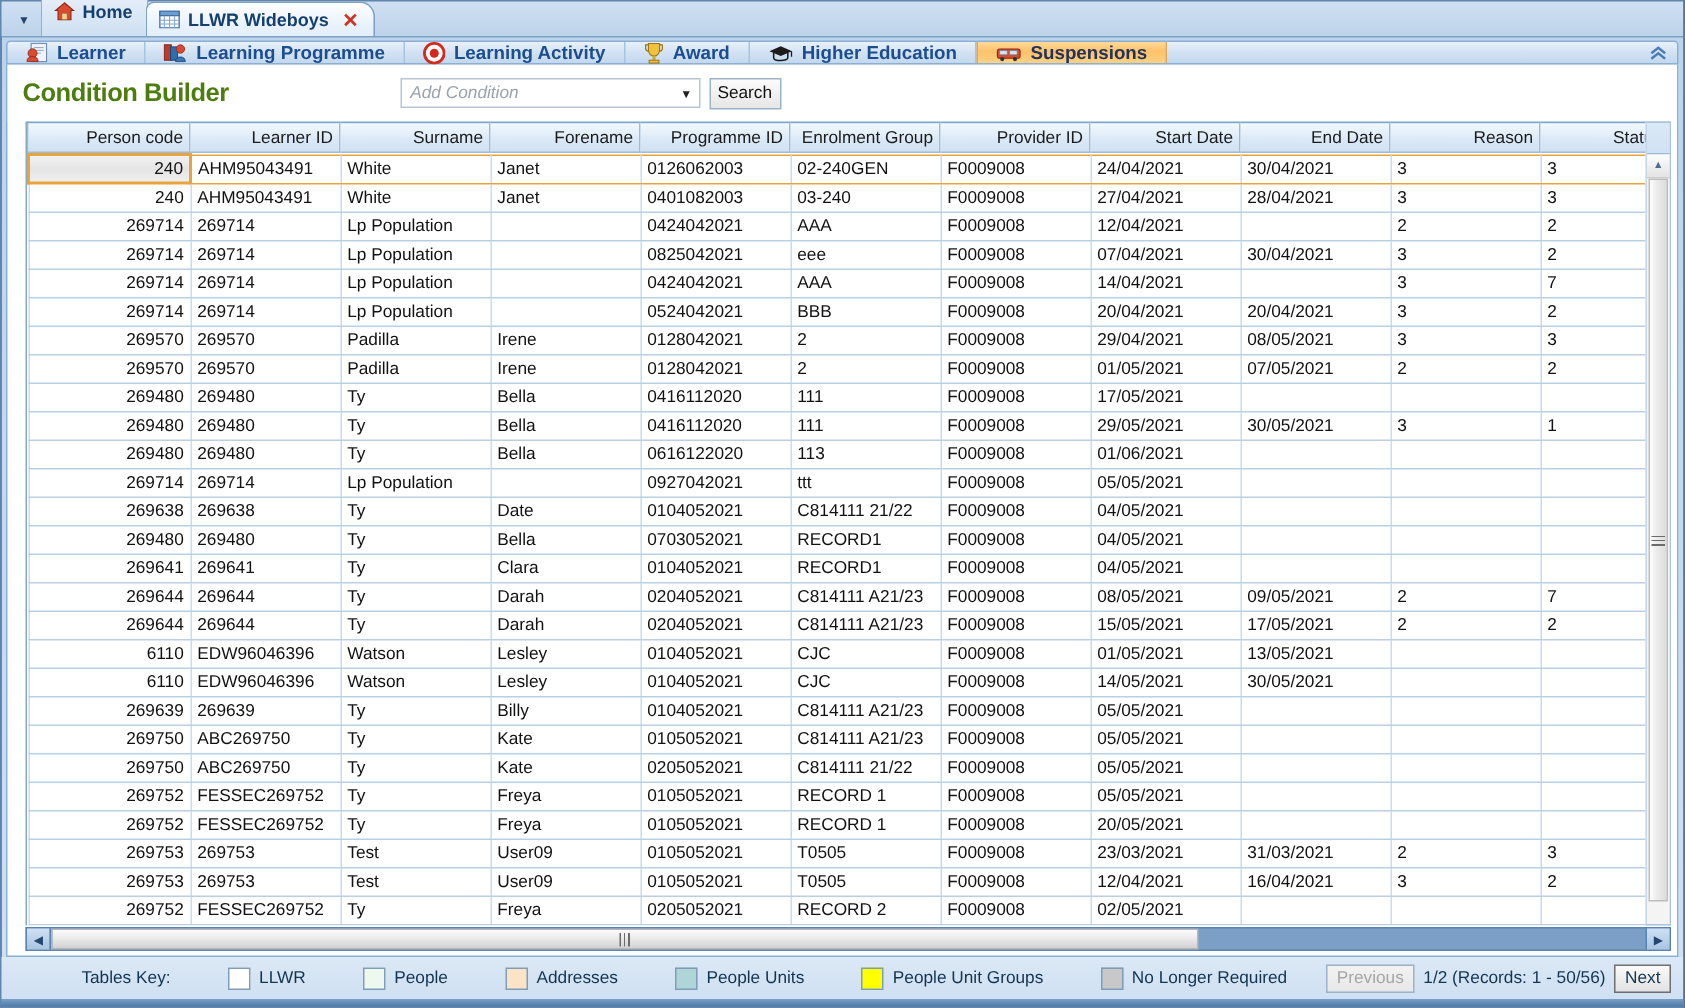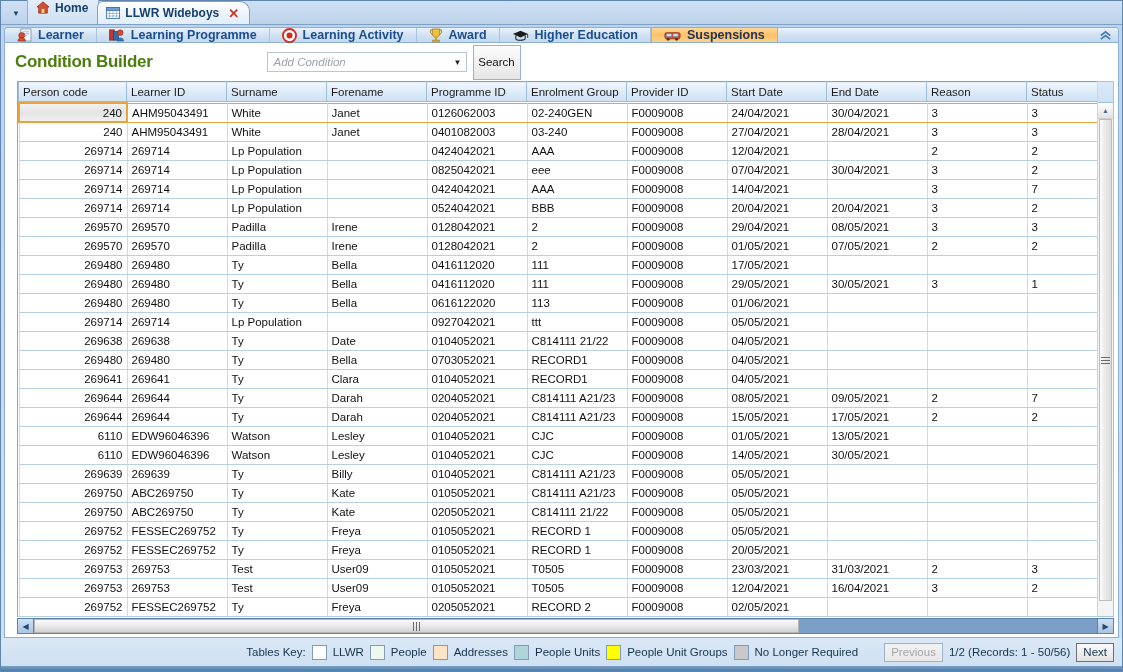--- a/index.html
+++ b/index.html
@@ -114,21 +114,21 @@
     background: #fff;
     display: flex; align-items: center;
     padding: 0 4px 0 6px;
     font-size: 11.5px; font-style: italic; color: #9aa2ab;
     position: relative;
   }
   .cond-combo .caret {
     margin-left: auto; color: #222; font-size: 8px; font-style: normal;
   }
   .btn-search {
-    height: 35px; min-width: 48px;
+    height: 21px; min-width: 48px;
     border: 1px solid #9bb3c9;
     background: linear-gradient(180deg,#fcfcfc 0%,#e6e6e6 100%);
     font-size: 11.5px; color: #111;
     display: flex; align-items: center; justify-content: center;
     padding: 0 0;
   }
 
   
   .grid-area {
     flex: 1;
@@ -146,21 +146,21 @@
     border-collapse: collapse;
     table-layout: fixed;
     width: 100%;
     font-size: 11.5px; color: #111;
   }
   table.grid th {
     height: 20px;
     background: linear-gradient(180deg,#f2f8fd 0%,#dbe9f7 55%,#cfe1f3 100%);
     border: 1px solid #9dbcd8;
     border-top: 1px solid #7fa6c8;
-    font-weight: normal; text-align: left;
+    font-weight: normal; text-align: right;
     padding: 0 4px;
     color: #1b1b1b;
     white-space: nowrap; overflow: hidden;
   }
   table.grid td {
     height: 19px;
     border: 1px solid #c9dcee;
     border-bottom-color: #b9cfe4;
     padding: 0 4px;
     white-space: nowrap; overflow: hidden;
@@ -228,21 +228,21 @@
   
   .statusbar {
     height: 28px;
     display: flex; align-items: center; justify-content: flex-end;
     gap: 6px; padding: 0 8px;
     font-size: 11.5px; color: #12344f;
     background: linear-gradient(180deg,#dbe8f6 0%,#cfe0f2 100%);
   }
   .key-label { margin-right: 0; }
   .swatch { width: 15px; height: 15px; border: 1px solid #7f9db9; display:inline-block; }
-  .key-item { display: flex; align-items: center; gap: 6px; margin-right: 6px;}
+  .key-item { display: flex; align-items: center; gap: 6px; margin-right: 6px; margin-left: 32px;}
   .pager { display: flex; align-items: center; gap: 6px; margin-left: 14px; }
   .pg-btn {
     height: 19px; padding: 0 6px;
     border: 1px solid #9bb3c9;
     background: linear-gradient(180deg,#fafafa,#e2e2e2);
     display: flex; align-items: center; font-size: 11.5px;
   }
   .pg-btn.disabled { color: #a6a6a6; background: linear-gradient(180deg,#f2f2f2,#e8e8e8); }
   .pg-btn.next { border-color:#6f6f6f; }
   .bottom-edge { height: 5px; background: linear-gradient(180deg,#7ba0c8,#4d7aa8); }

